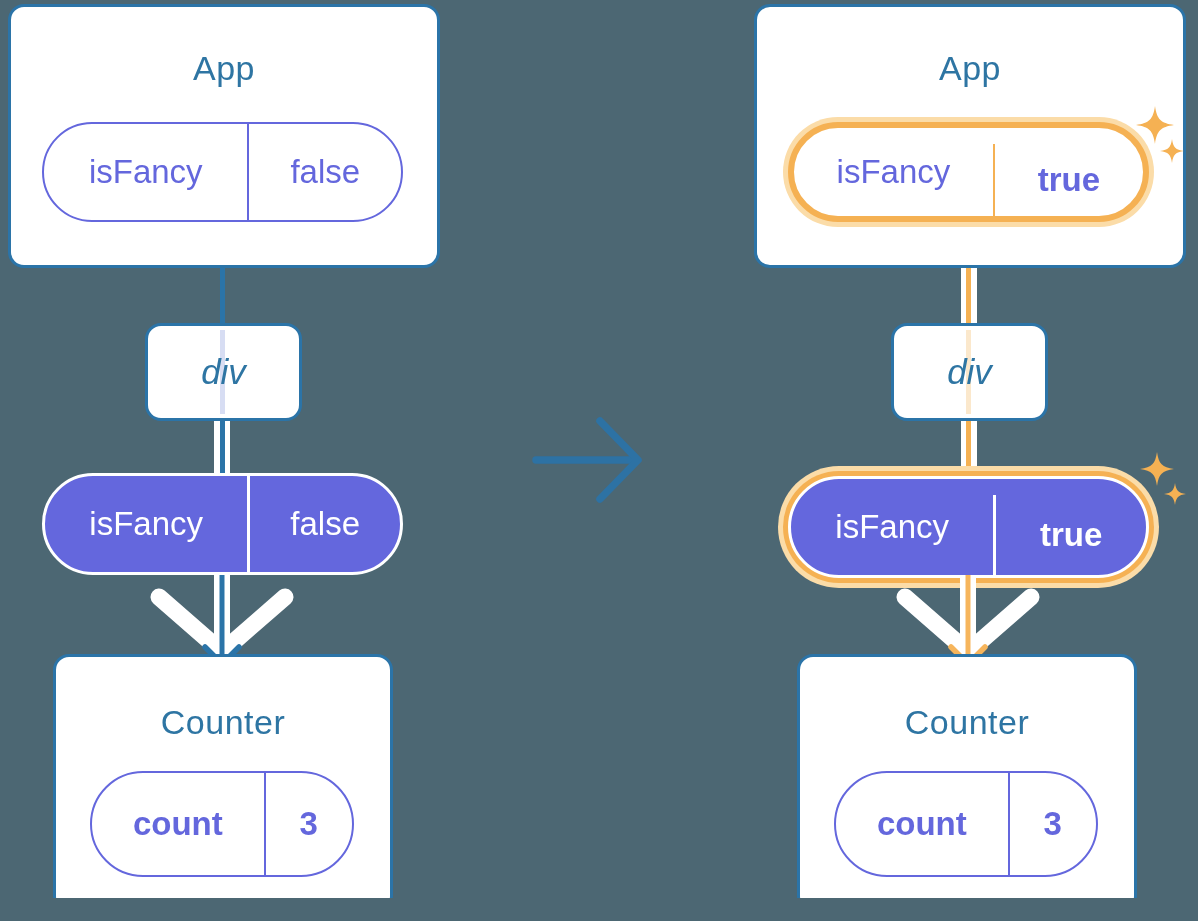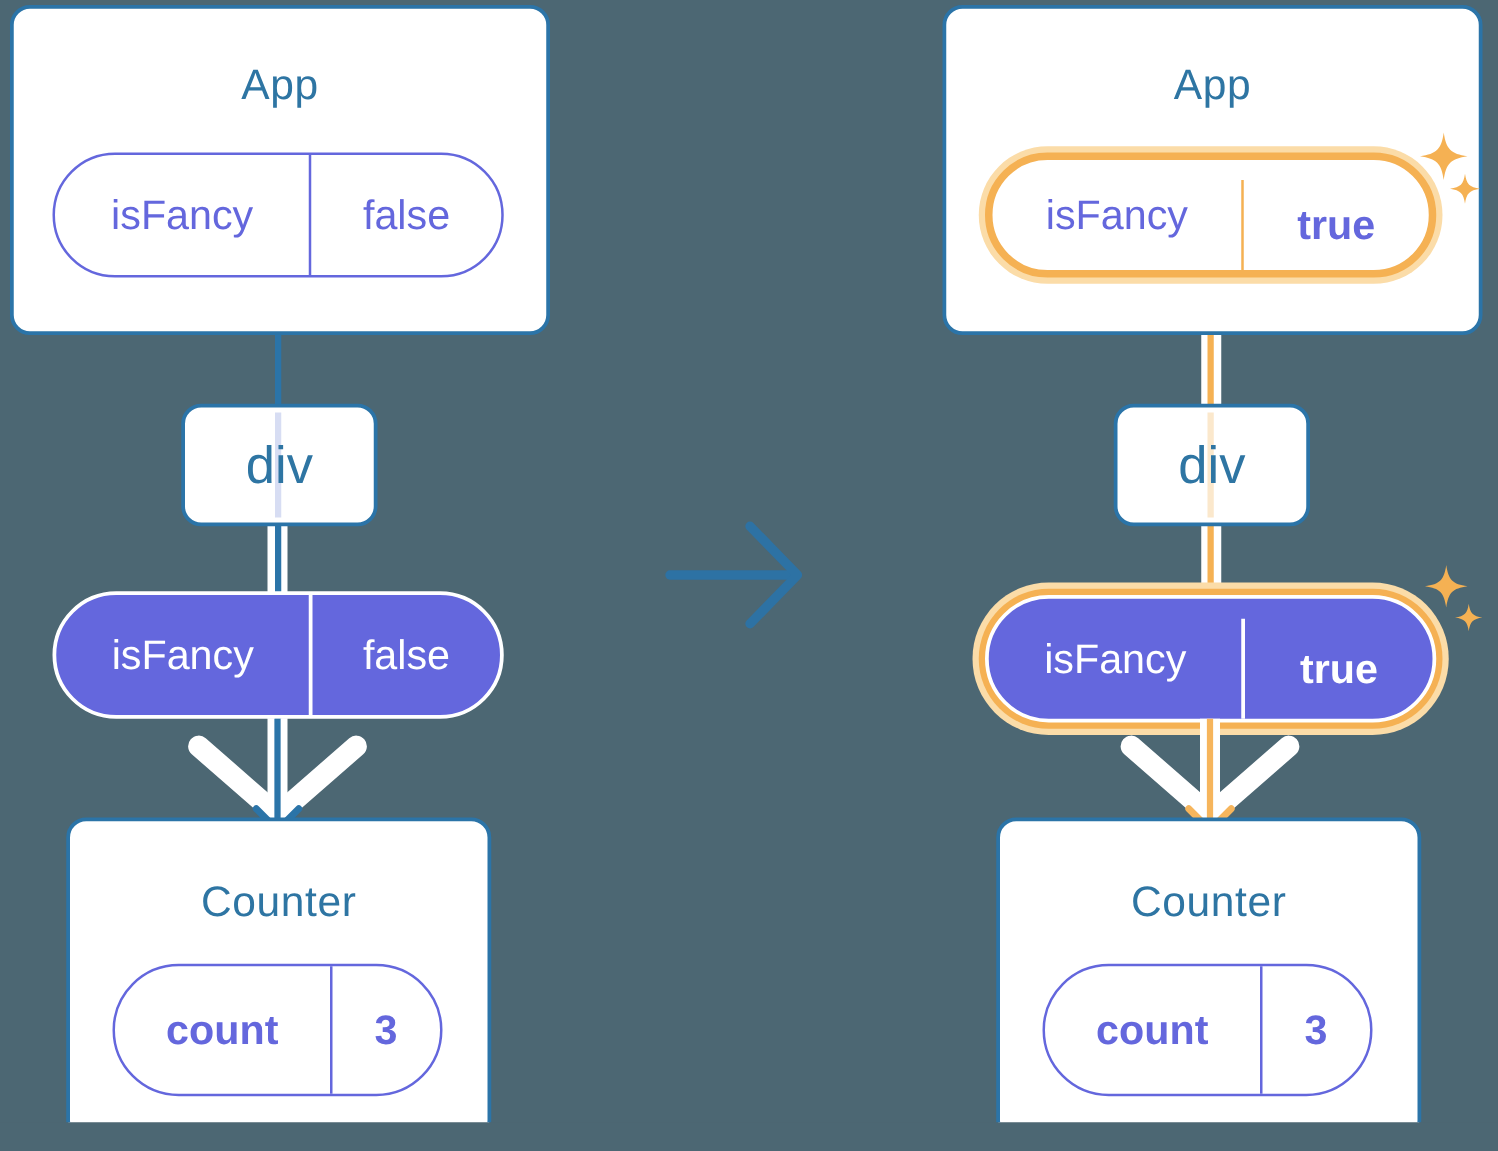--- a/index.html
+++ b/index.html
@@ -50,21 +50,21 @@
   .white-casing{background:#fff;}
   .peach-casing{background:#FBE3C2;}
   .blue-core{background:#2B74A8;}
   .orange-core{background:#F5B153;}
   .inner-line{position:absolute;width:5px;top:4px;bottom:4px;}
   .lavender{background:#D7DDF3;}
   .pale-orange{background:#FBE8CC;}
   svg{position:absolute;overflow:visible;}
   .div-label{
     position:absolute;inset:0;display:flex;align-items:center;justify-content:center;
-    font-size:42px;font-weight:500;color:#2E75A3;
+    font-size:35px;font-weight:500;color:#2E75A3;font-style:italic;
   }
 </style>
 </head>
 <body>
 
 <div class="canvas">
 
   <div class="vline" style="left:219.5px;top:266px;width:5px;height:60px;background:#2B74A8;"></div>
 
   <div class="casing white-casing" style="left:214px;top:418px;width:16px;height:157px;">

